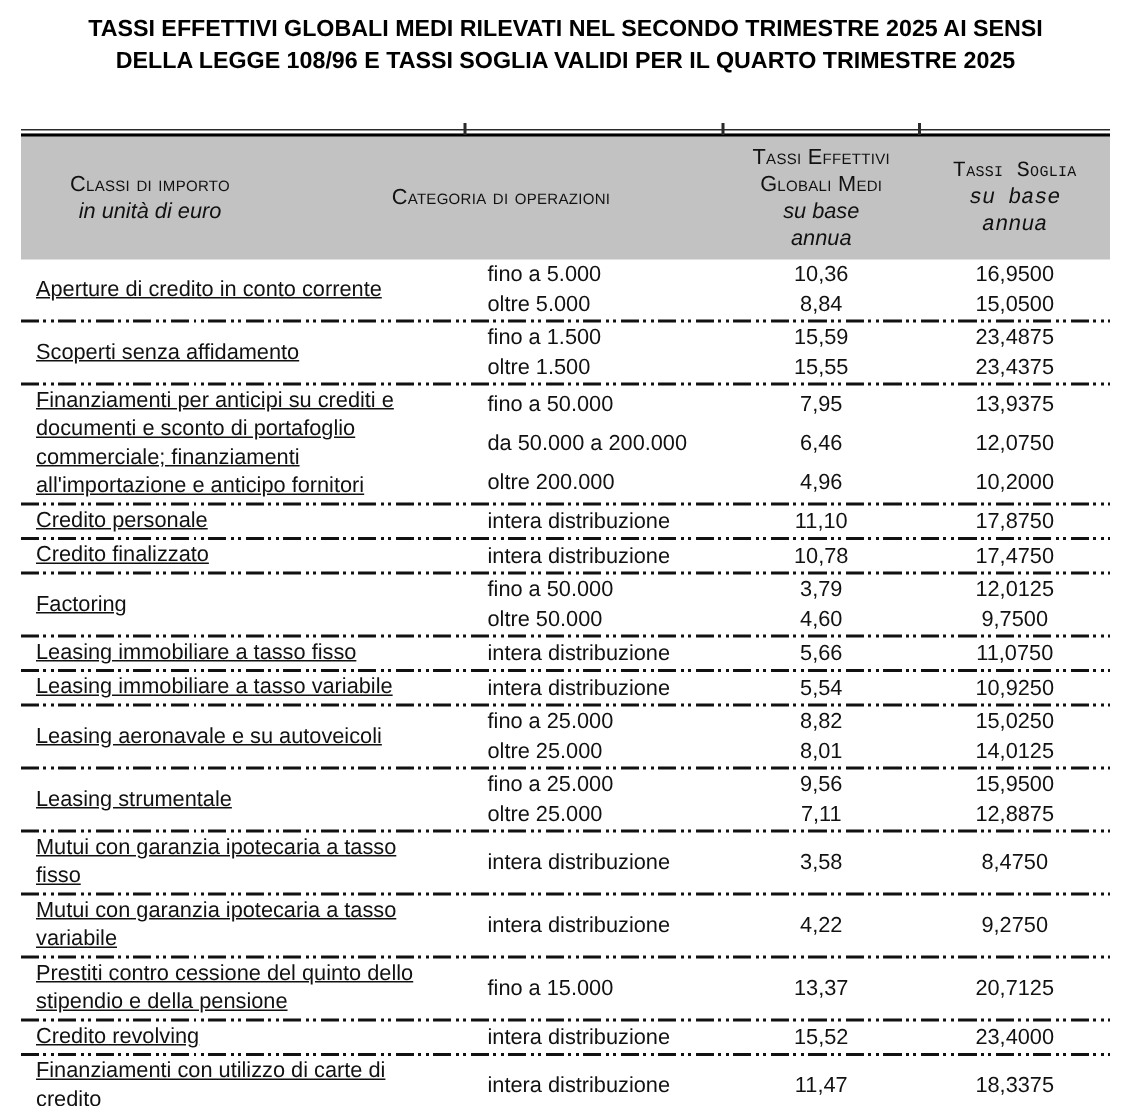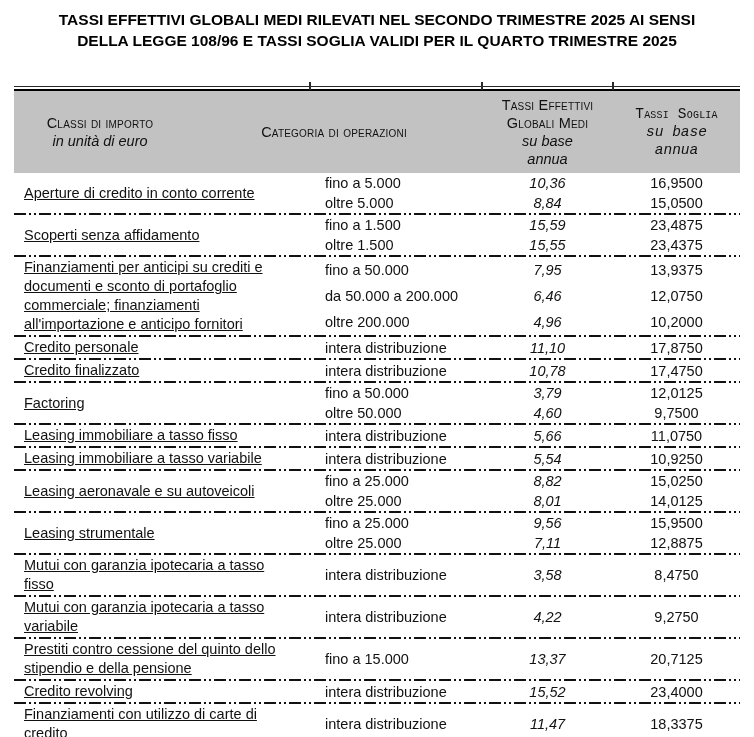--- a/index.html
+++ b/index.html
@@ -54,21 +54,21 @@
   .cat {
     width:296px; box-sizing:border-box;
     padding:1px 16px 1px 10px;
     display:flex; align-items:center;
     line-height:19px;
     text-decoration:underline;
   }
   .vals { width:430px; display:flex; flex-direction:column; justify-content:space-around; }
   .vrow { display:flex; align-items:center; min-height:20px; }
   .imp { width:172px; box-sizing:border-box; padding-left:15px; }
-  .tgm { width:131px; text-align:center;font-style:italic; }
+  .tgm { width:131px; text-align:center; }
   .ts  { width:127px; text-align:center; }
 
   .sep {
     height:2px;
     background:repeating-linear-gradient(90deg,
       #111 0 12px, transparent 12px 15px,
       #111 15px 17px, transparent 17px 20px,
       #111 20px 22px, transparent 22px 25px);
   }
 </style>

